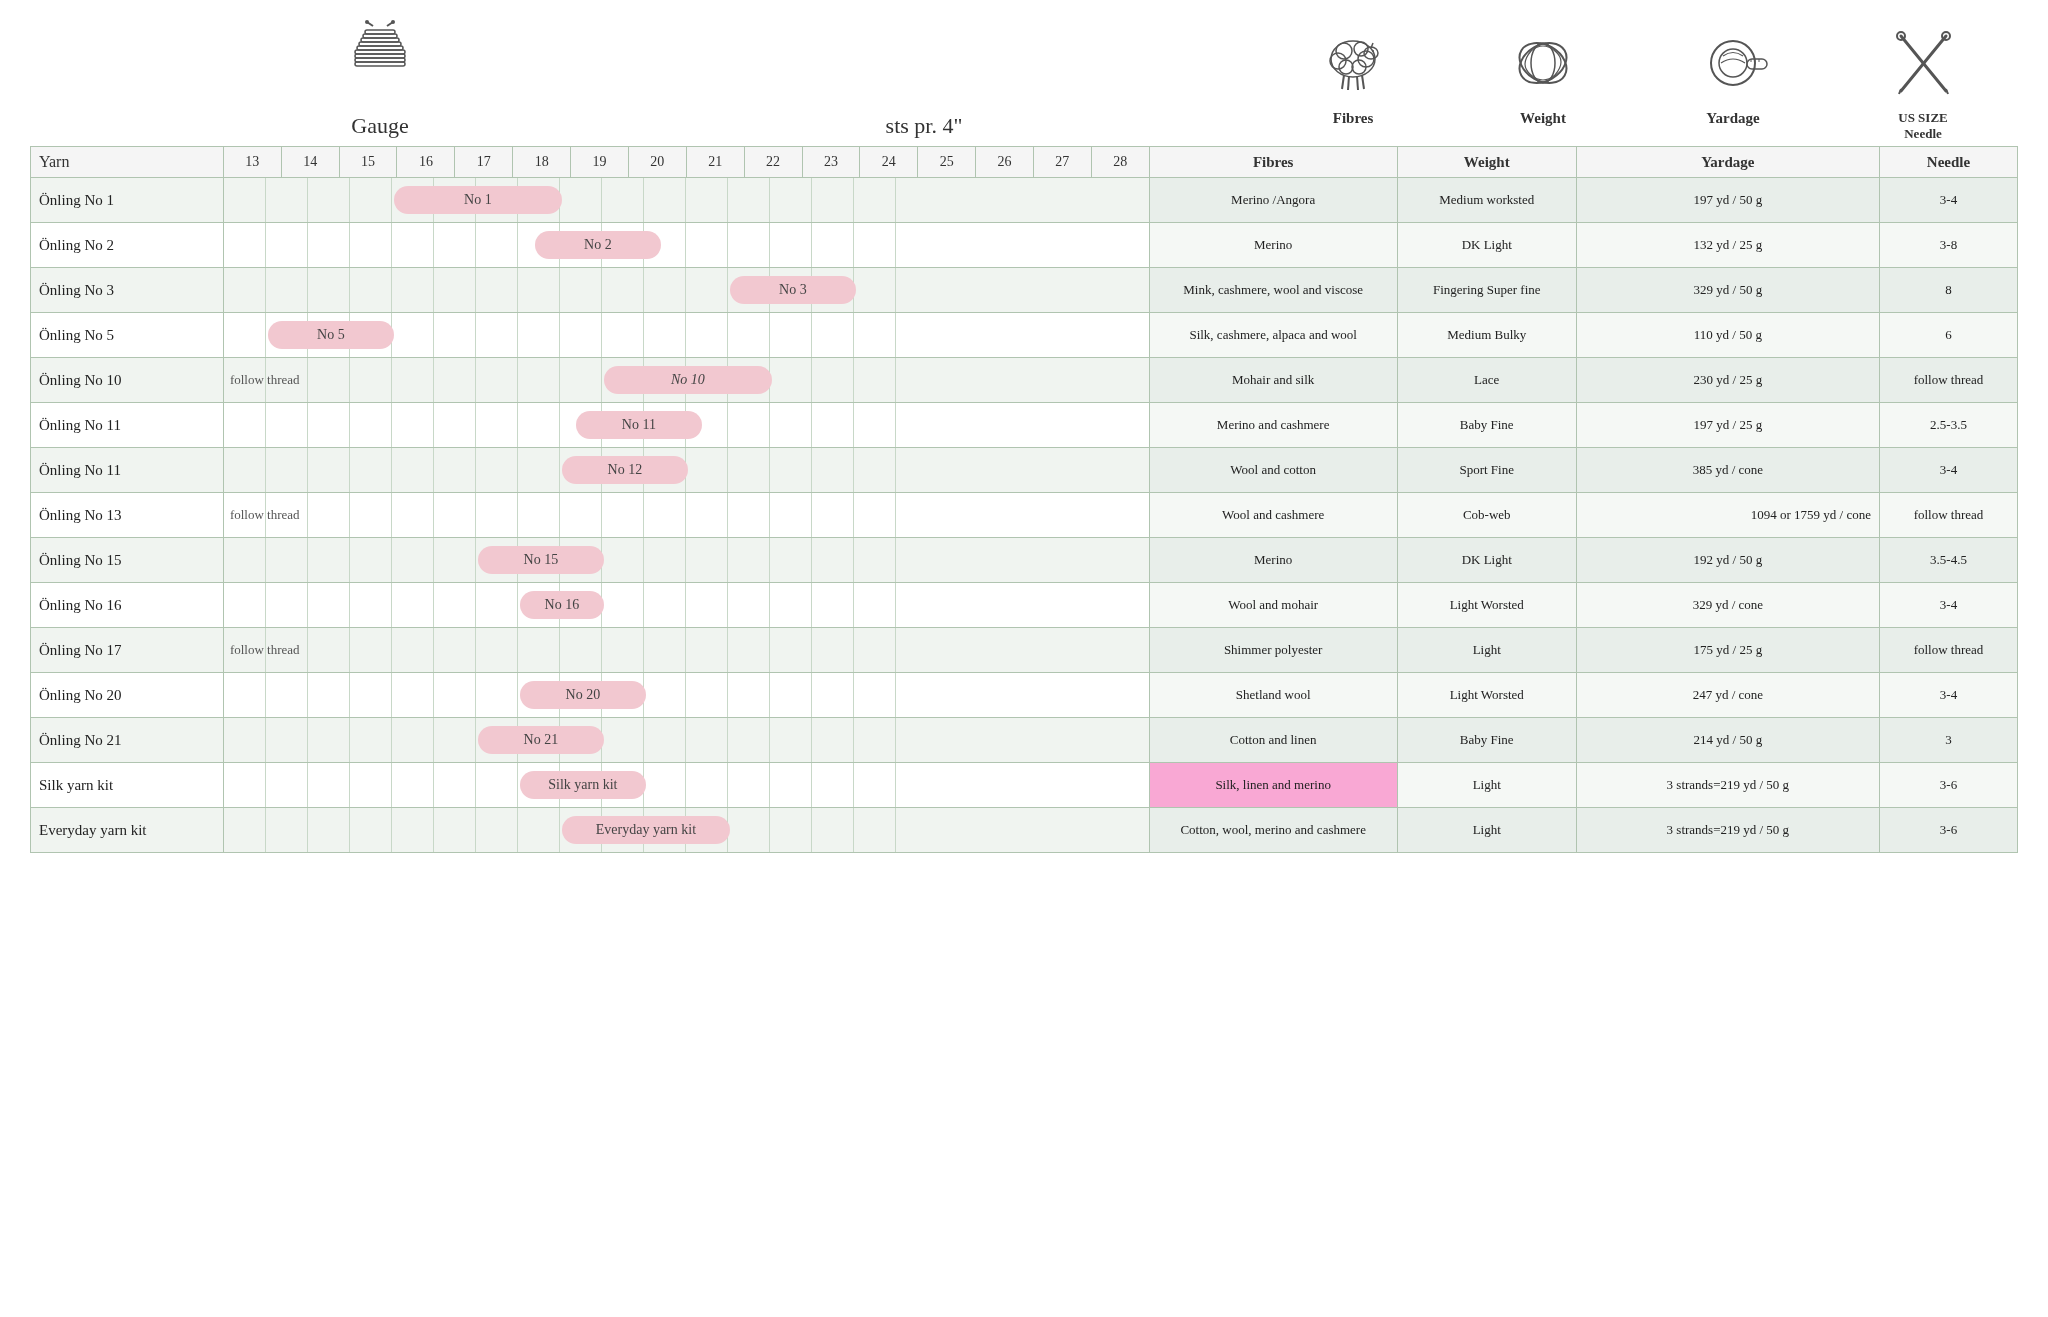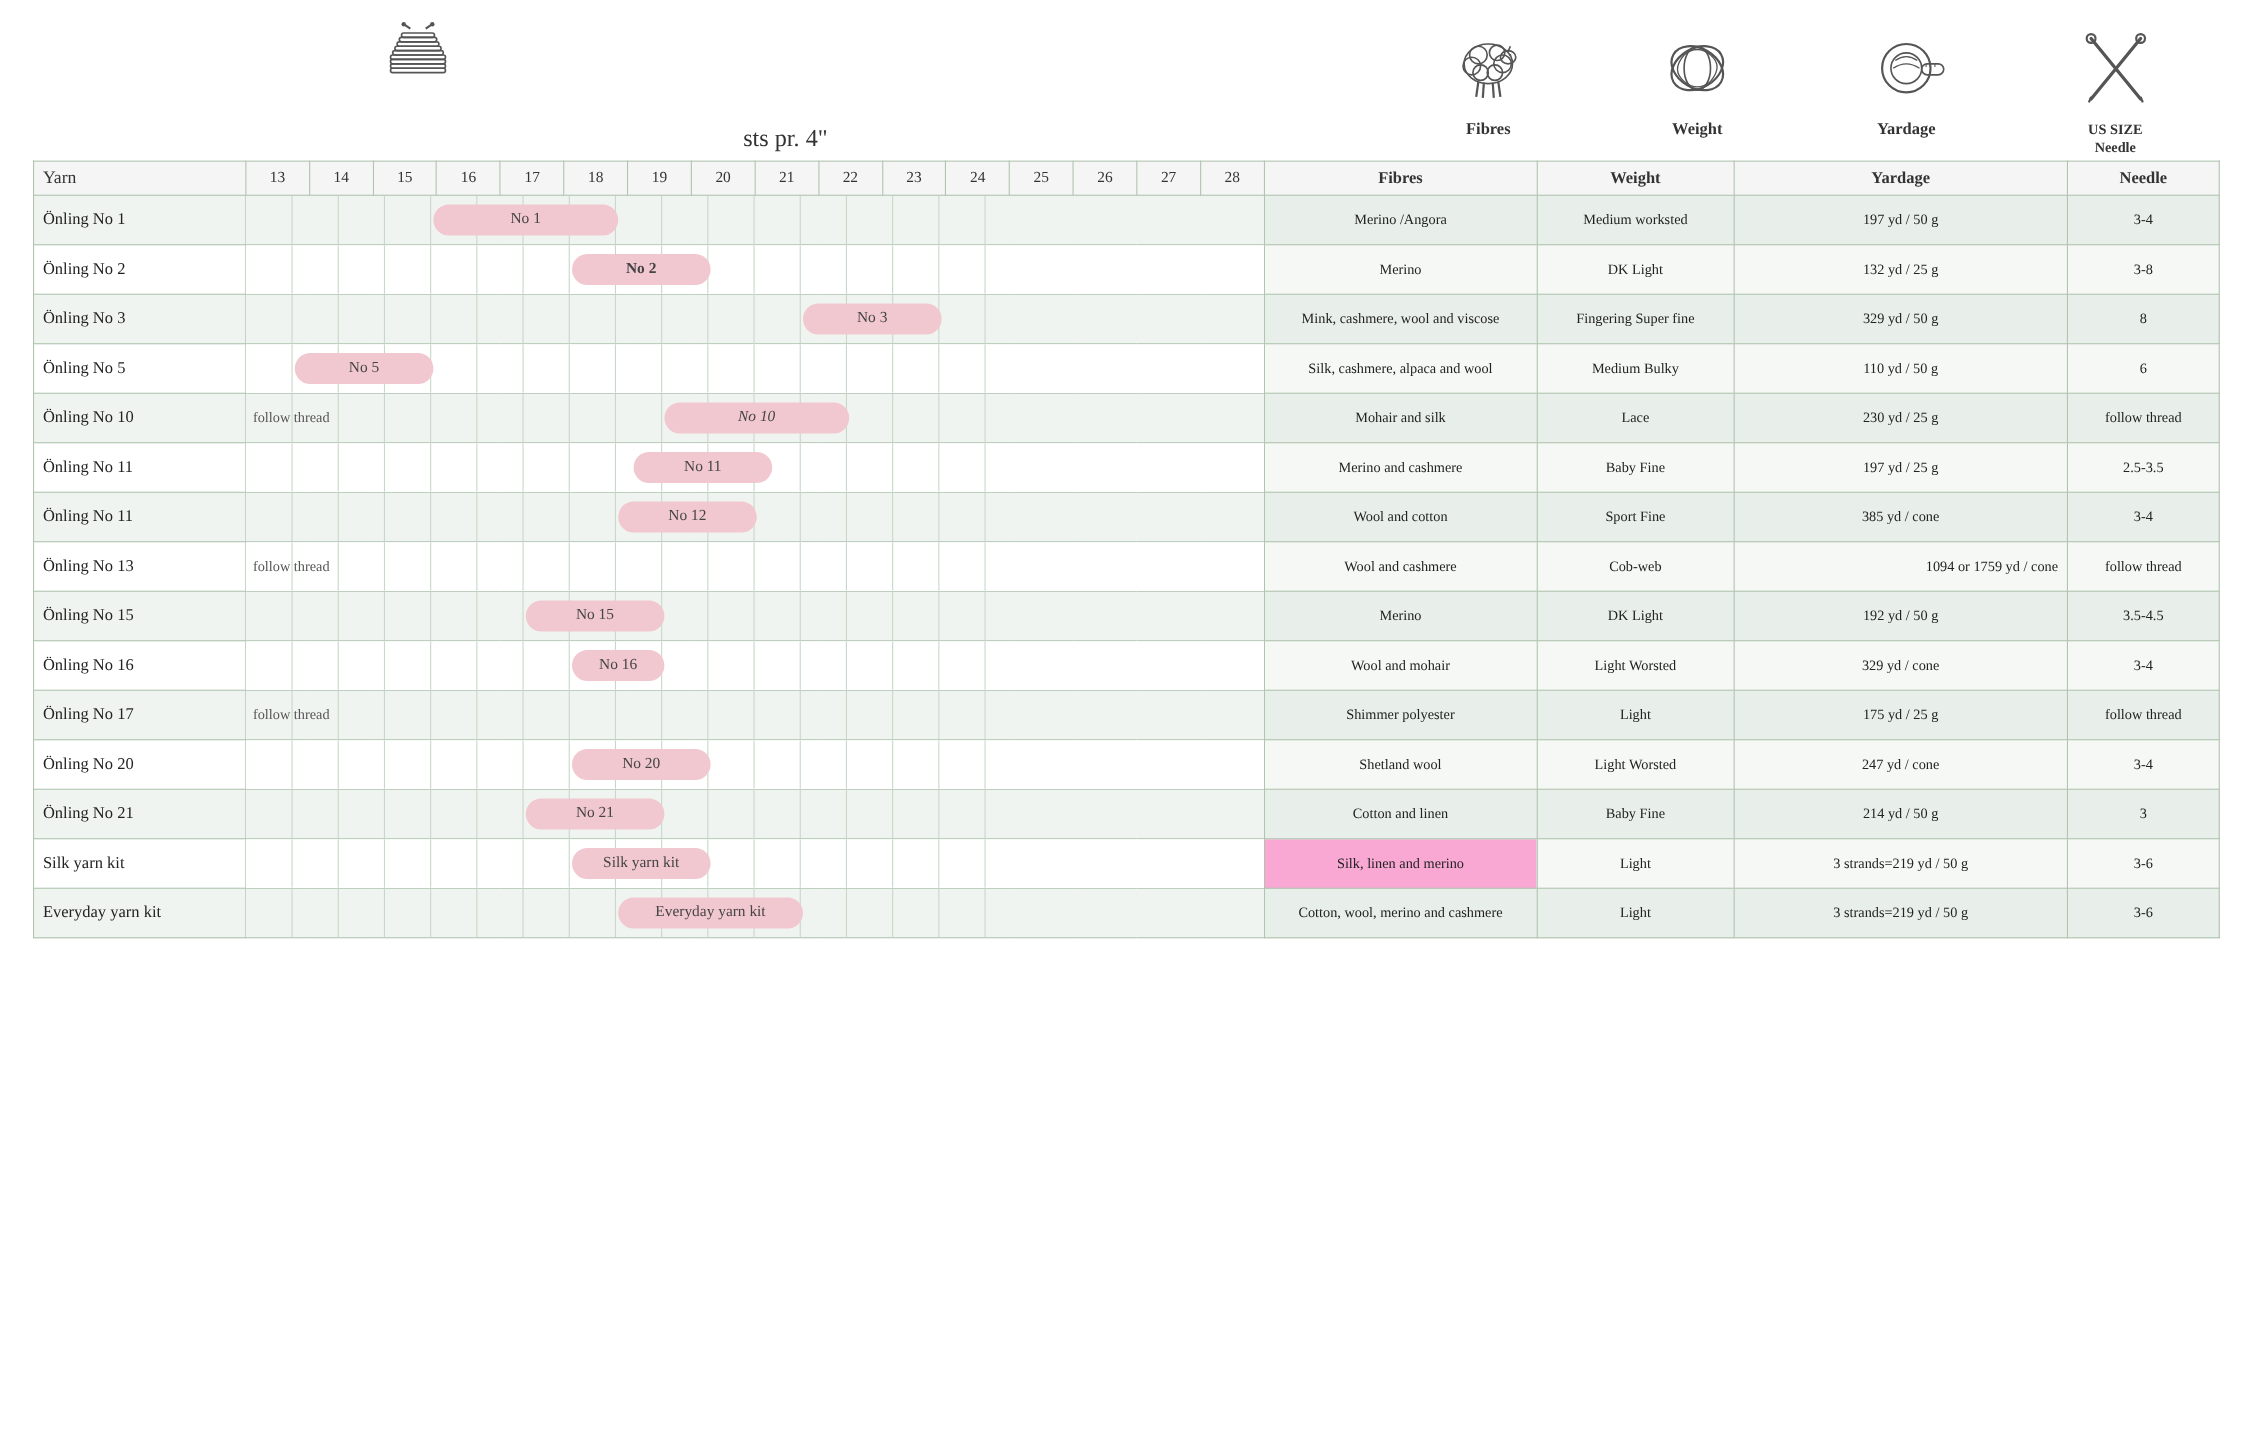--- a/index.html
+++ b/index.html
@@ -234,20 +234,21 @@
           <circle cx="65" cy="15" r="4" fill="none" stroke="#555" stroke-width="2"></circle>
 
           <line x1="20" y1="68" x2="18" y2="73" stroke="#555" stroke-width="2"></line>
           <line x1="65" y1="68" x2="67" y2="73" stroke="#555" stroke-width="2"></line>
         </svg>
       </div>
     </div>
   </div>
 
   <div class="header-labels-row">
+    <div class="gauge-label">Gauge</div>
     <div class="sts-label">sts pr. 4"</div>
     <div class="right-labels">
       <div class="right-label-cell">Fibres</div>
       <div class="right-label-cell">Weight</div>
       <div class="right-label-cell">Yardage</div>
       <div class="right-label-cell us-size-label">
         <div>US SIZE</div>
         <div>Needle</div>
       </div>
     </div>
@@ -325,21 +326,21 @@
               <div style="width: 42px; height: 100%; border-right: 1px solid rgb(200, 216, 200); flex-shrink: 0;"></div>
               <div style="width: 42px; height: 100%; border-right: 1px solid rgb(200, 216, 200); flex-shrink: 0;"></div>
               <div style="width: 42px; height: 100%; border-right: 1px solid rgb(200, 216, 200); flex-shrink: 0;"></div>
               <div style="width: 42px; height: 100%; border-right: 1px solid rgb(200, 216, 200); flex-shrink: 0;"></div>
               <div style="width: 42px; height: 100%; border-right: 1px solid rgb(200, 216, 200); flex-shrink: 0;"></div>
               <div style="width: 42px; height: 100%; border-right: 1px solid rgb(200, 216, 200); flex-shrink: 0;"></div>
               <div style="width: 42px; height: 100%; border-right: 1px solid rgb(200, 216, 200); flex-shrink: 0;"></div>
               <div style="width: 42px; height: 100%; border-right: 1px solid rgb(200, 216, 200); flex-shrink: 0;"></div>
             </div>
             <div style="position: relative; height: 36px; display: flex; align-items: center;">
-              <div class="gauge-bar" style="left: 294px; width: 126px; font-weight: bold;">No 2</div>
+              <div class="gauge-bar" style="left: 309px; width: 126px;">No 2</div>
             </div>
           </td>
           <td class="td-fibres" style="background: rgb(245, 248, 245);">Merino</td>
           <td class="td-weight" style="background: rgb(245, 248, 245);">DK Light</td>
           <td class="td-yardage" style="background: rgb(245, 248, 245);">132 yd / 25 g</td>
           <td class="td-needle" style="background: rgb(245, 248, 245);">3-8</td>
         </tr>
         <tr>
           <td class="td-yarn" style="background: rgb(240, 244, 240);">Önling No 3</td>
           <td colspan="16" style="padding: 4px 2px; background: rgb(240, 244, 240); position: relative;">

